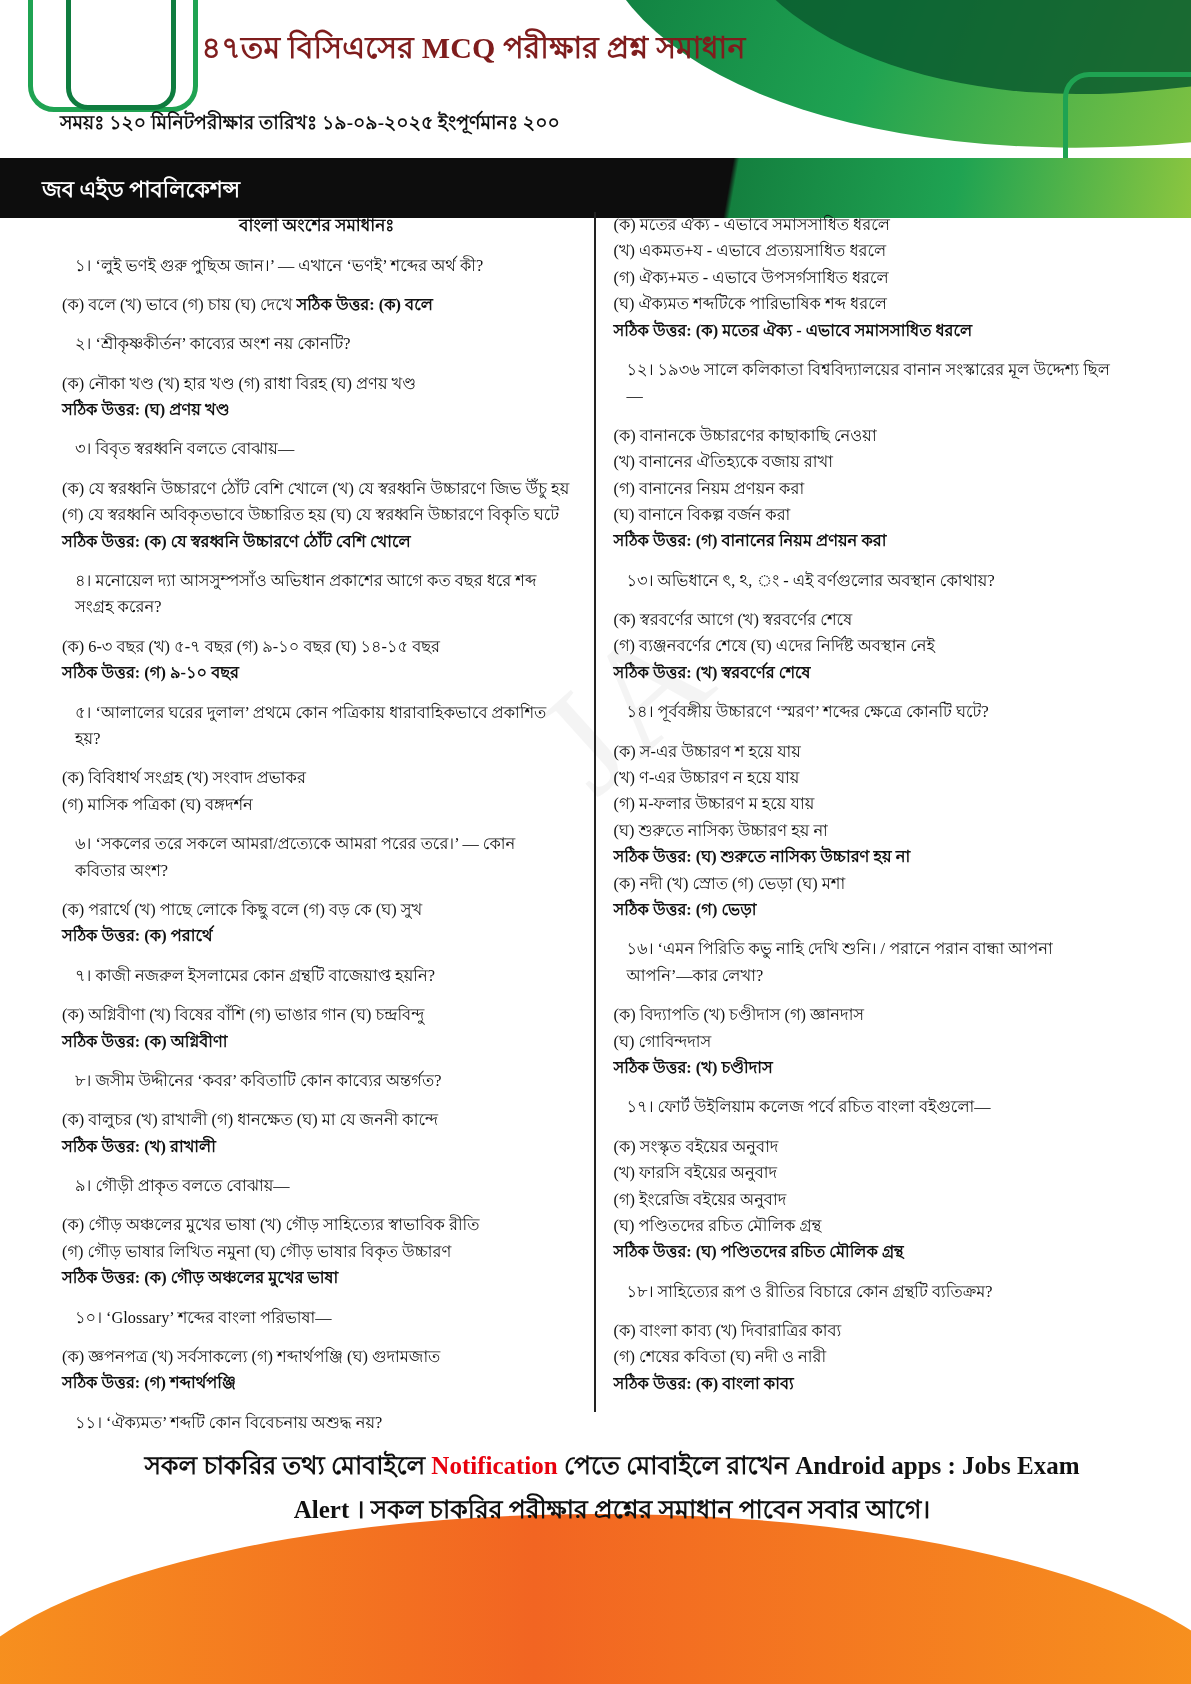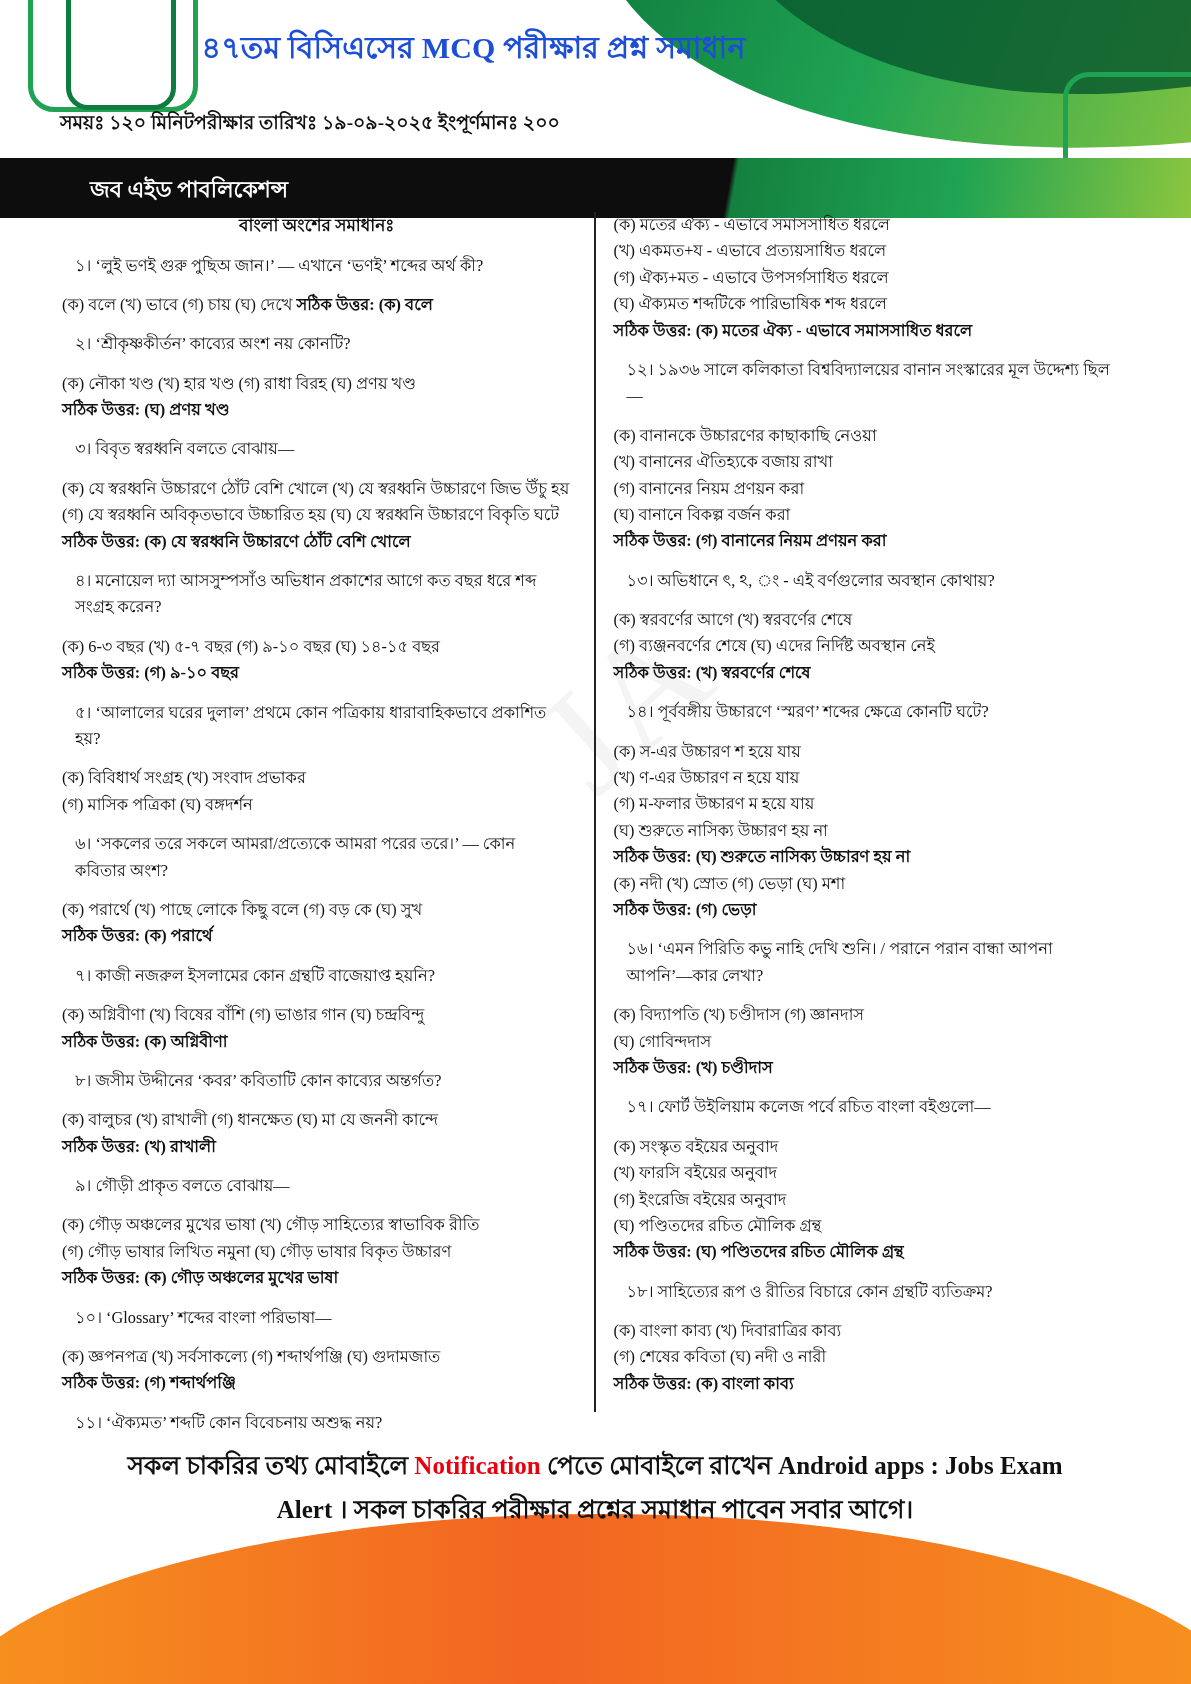--- a/index.html
+++ b/index.html
@@ -63,21 +63,21 @@
     border-radius: 26px;
   }
   .hdr-title {
     position: absolute;
     left: 0; top: 24px;
     width: 947px;
     text-align: center;
     font-family: "Liberation Serif", serif;
     font-weight: bold;
     font-size: 30px;
-    color: #1d4ed8;
+    color: #7f1d1d;
     letter-spacing: .2px;
   }
   .hdr-meta {
     position: absolute;
     top: 108px;
     left: 60px;
     width: 1010px;
     display: flex;
     align-items: center;
     font-family: "Liberation Serif", serif;
@@ -99,21 +99,20 @@
     clip-path: polygon(12% 0, 100% 0, 100% 100%, 0 100%);
   }
   .hdr-publisher {
     position: absolute;
     left: 42px; top: 172px;
     font-family: "Liberation Serif", serif;
     font-weight: bold;
     font-size: 22px;
     color: #ffffff;
     z-index: 3;
-    margin-left: 48px;
   }
 
   
   .content {
     position: absolute;
     left: 0; top: 212px;
     width: 1191px;
     height: 1200px;
     display: flex;
     padding: 0 34px;
@@ -175,21 +174,21 @@
   .footer-wave2 {
     position: absolute;
     left: -80px; bottom: -150px;
     width: 1360px; height: 280px;
     background: #fbb040;
     border-radius: 50% 50% 0 0 / 65% 65% 0 0;
     opacity: .55;
   }
   .footer-text {
     position: absolute;
-    left: 70px; top: 22px;
+    left: 87px; top: 22px;
     width: 1050px;
     text-align: center;
     font-family: "Liberation Serif", serif;
     font-weight: bold;
     font-size: 25px;
     color: #111;
     line-height: 1.75;
     z-index: 3;
   }
   .footer-text .hl { color: #e8000d; }

